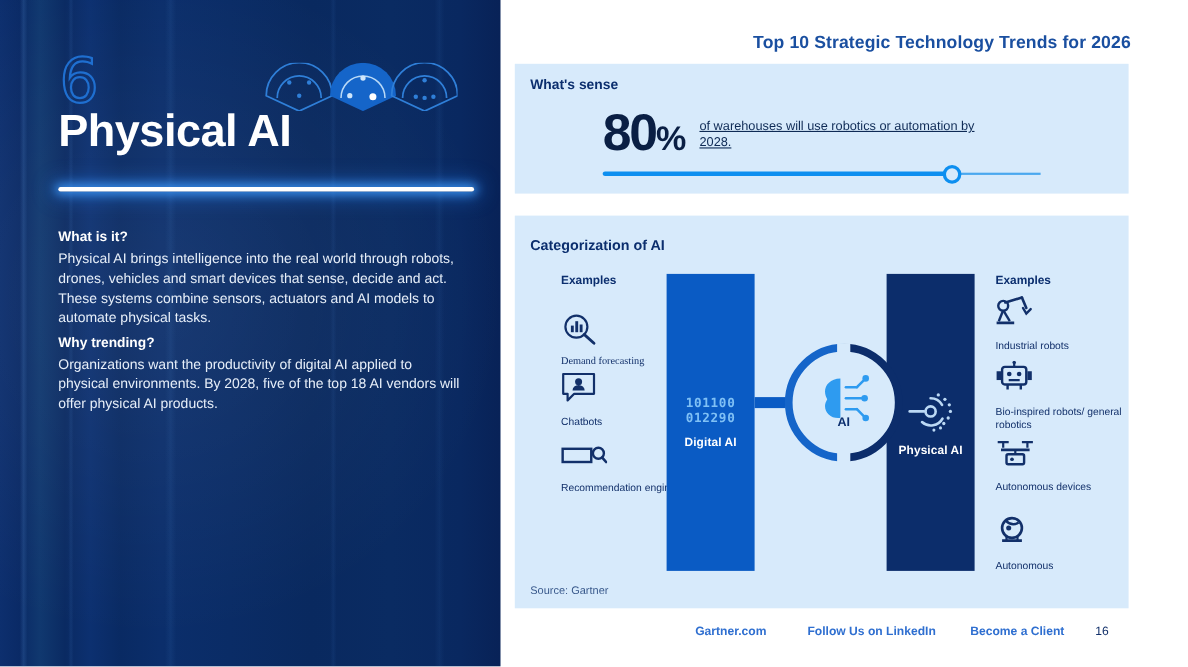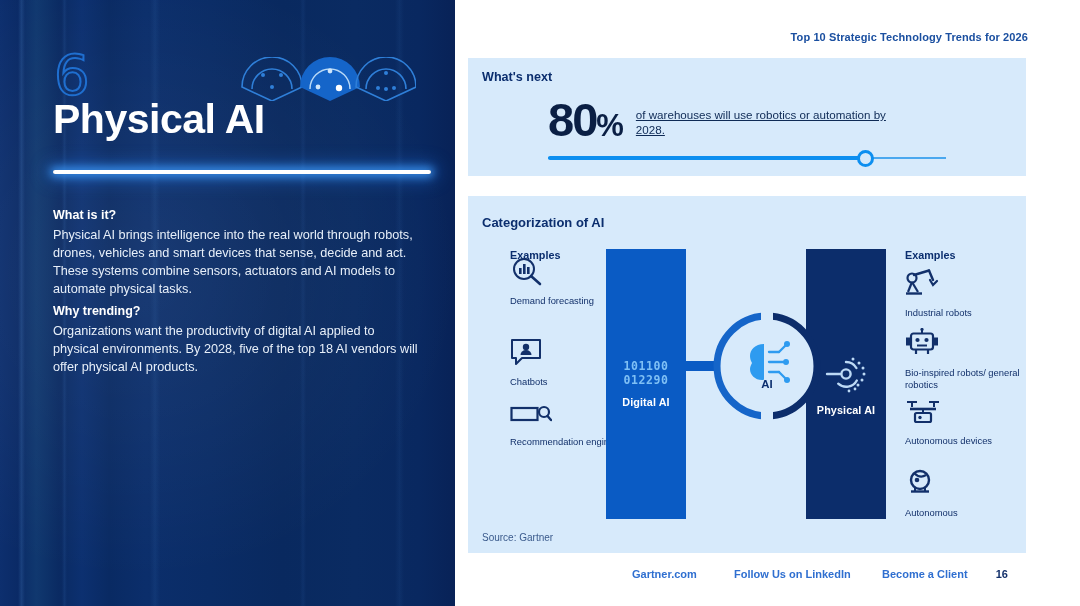--- a/index.html
+++ b/index.html
@@ -37,21 +37,21 @@
     box-shadow:0 0 9px 3px rgba(60,150,245,.85),0 0 18px 6px rgba(40,120,230,.45);
     border-radius:2px;}
 
   .body-block{position:absolute;left:53px;width:370px;color:#eef4fc;}
   .bb1{top:207px;}
   .bb2{top:303px;}
   .bhead{font-size:12.5px;font-weight:700;color:#ffffff;margin:0 0 2px 0;line-height:1.35;}
   .btext{font-size:12.7px;line-height:1.42;color:#e7eff9;margin:0;}
 
   
-  .pagehead{position:absolute;right:52px;top:31px;font-size:11px;font-weight:700;
+  .pagehead{position:absolute;right:52px;top:31px;font-size:16px;font-weight:700;
     color:#1a4fa0;letter-spacing:.1px;}
 
   .card{position:absolute;background:#d7eafb;}
   .card-next{left:468px;top:58px;width:558px;height:118px;}
   .card-cat{left:468px;top:196px;width:558px;height:357px;}
 
   .cardtitle{position:absolute;font-size:12.6px;font-weight:700;color:#0b2e6e;}
 
   .stat{position:absolute;left:548px;top:98px;display:flex;align-items:flex-start;}
   .statnum{font-size:47px;line-height:.95;font-weight:700;color:#0a1f44;letter-spacing:-2px;}
@@ -80,21 +80,21 @@
 
   .aicircle{position:absolute;left:709px;top:308px;width:116px;height:116px;}
   .ailabel{position:absolute;left:709px;top:378px;width:116px;text-align:center;
     font-size:11.4px;font-weight:700;color:#0b2e6e;}
 
   .source{position:absolute;left:482px;top:532px;font-size:10px;color:#3a5a8c;}
 
   
   .footer{position:absolute;left:468px;top:568px;width:558px;height:22px;}
   .flink{position:absolute;font-size:11px;font-weight:700;color:#2f6fd0;cursor:pointer;}
-  .fpage{position:absolute;right:18px;font-size:11px;font-weight:700;color:#12306a;}
+  .fpage{position:absolute;right:18px;font-size:11px;font-weight:400;color:#12306a;}
 </style>
 </head>
 <body>
 
 <div class="slide">
 
   <div class="leftpanel">
     <div class="streak s1"></div>
     <div class="streak s2"></div>
     <div class="streak s3"></div>
@@ -146,41 +146,41 @@
 
     <div class="body-block bb2">
       <p class="bhead">Why trending?</p>
       <p class="btext">Organizations want the productivity of digital AI applied to physical environments. By 2028, five of the top 18 AI vendors will offer physical AI products.</p>
     </div>
   </div>
 
   <div class="pagehead">Top 10 Strategic Technology Trends for 2026</div>
 
   <div class="card card-next"></div>
-  <div class="cardtitle" style="left:482px;top:70px;">What's next</div>
+  <div class="cardtitle" style="left:482px;top:70px;">What's sense</div>
 
   <div class="stat">
     <div class="statnum">
       <span>80</span><span class="statpct">%</span>
     </div>
     <div class="stattext">of warehouses will use robotics or automation by 2028.</div>
   </div>
 
   <div class="slider">
     <div class="track"></div>
     <div class="fill"></div>
     <div class="knob"></div>
   </div>
 
   <div class="card card-cat"></div>
   <div class="cardtitle" style="left:482px;top:215px;font-size:13px;">Categorization of AI</div>
 
   <div class="exhead" style="left:510px;top:249px;">Examples</div>
 
-  <div class="exitem" style="left:510px;top:256px;">
+  <div class="exitem" style="left:510px;top:284px;font-family:Liberation Serif, serif;">
     <svg width="34" height="30" viewBox="0 0 34 30">
       <circle cx="14" cy="13" r="10" fill="none" stroke="#12306a" stroke-width="2"></circle>
       <line x1="21" y1="20" x2="30" y2="28" stroke="#12306a" stroke-width="2.6" stroke-linecap="round"></line>
       <rect x="9" y="12" width="2.6" height="6" fill="#12306a"></rect>
       <rect x="13" y="8" width="2.6" height="10" fill="#12306a"></rect>
       <rect x="17" y="11" width="2.6" height="7" fill="#12306a"></rect>
     </svg>
     <div class="lbl">Demand forecasting</div>
   </div>
 

